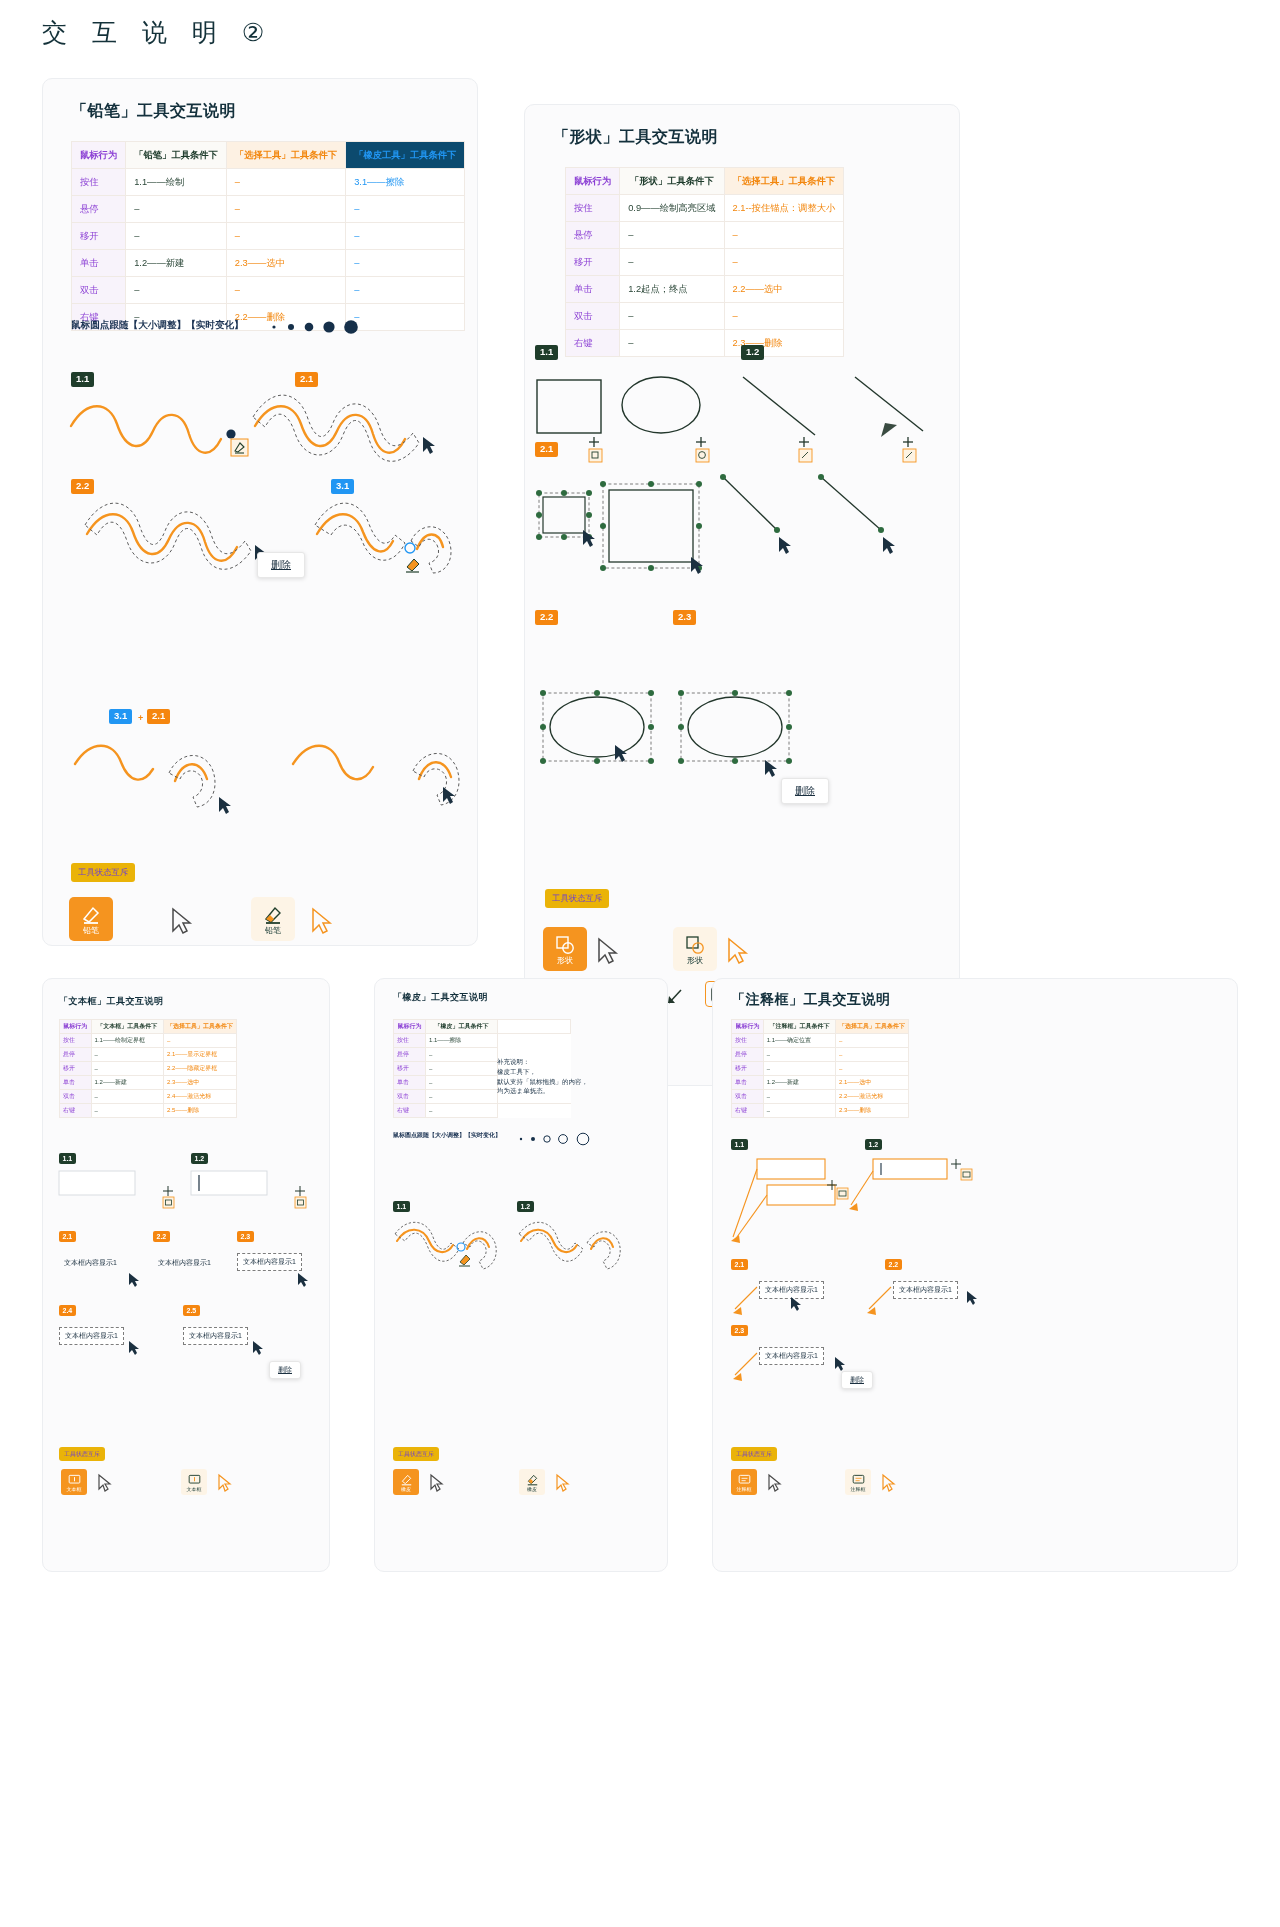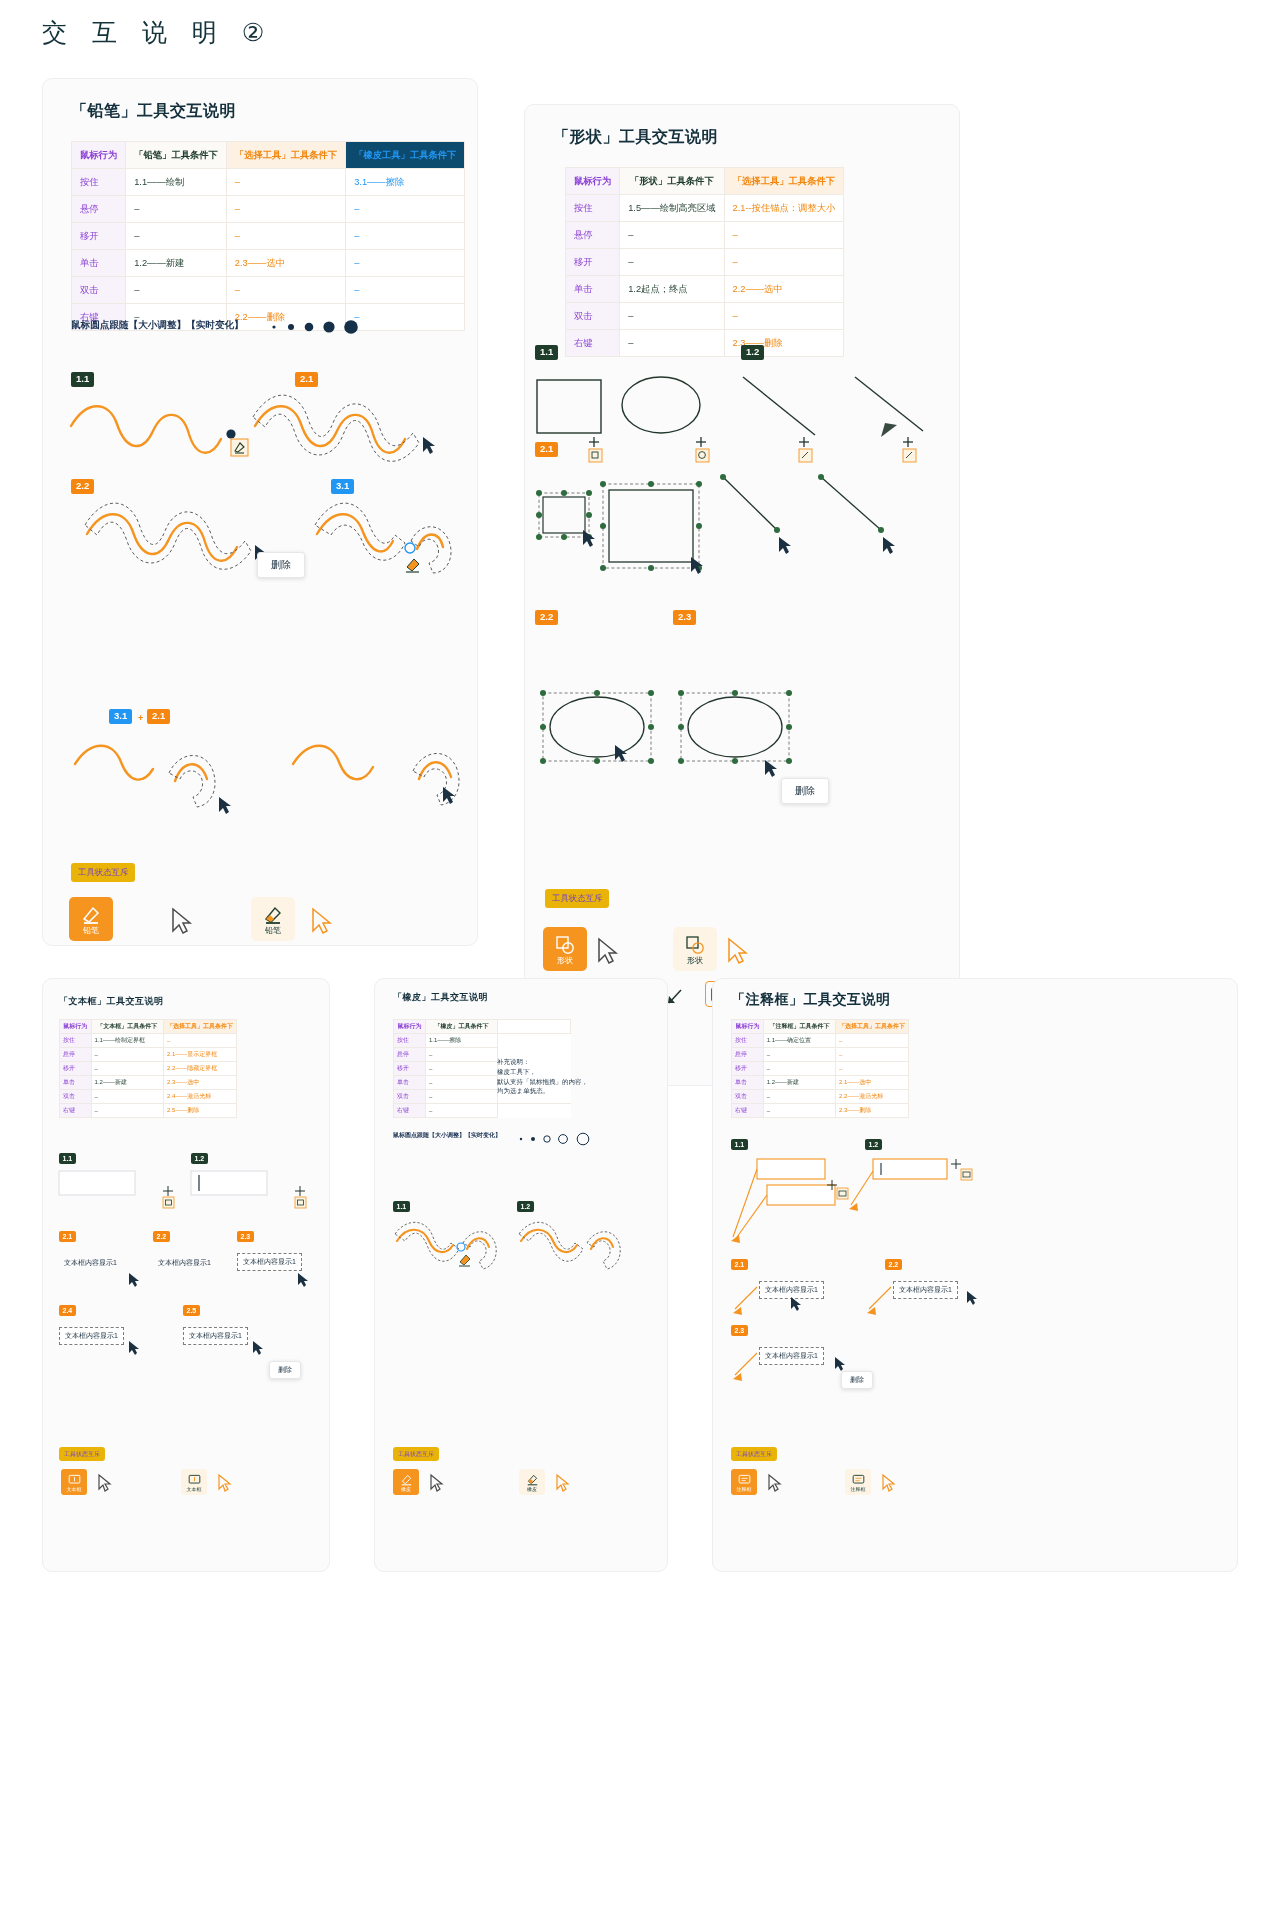--- a/index.html
+++ b/index.html
@@ -59,21 +59,21 @@
   .b-orng  { background: #f5860f; }
   .b-blue  { background: #2196f3; }
   .badge.sm { font-size: 7px; padding: 1.5px 3.5px; }
   .plus-sign { position:absolute; font-size:9px; color:#f5860f; font-weight:bold; }
   
   .layer { position: absolute; left: 0; top: 0; overflow: visible; }
   
   .ctx {
     position: absolute; background: #fff; border: 1px solid #e7e7e7;
     border-radius: 3px; box-shadow: 0 1px 4px rgba(0,0,0,.13);
-    font-size: 10px; color: #1b3040; padding: 5px 13px;
+    font-size: 10px; color: #1b3040; padding: 5px 13px; text-decoration: underline;
   }
   .ctx.sm { font-size: 7px; padding: 3px 8px; }
   
   .chip {
     position: absolute; background: #eab308; color: #6d3fd0;
     font-size: 8.4px; font-weight: normal; border-radius: 3px;
     padding: 4px 7px;
   }
   .chip.sm { font-size: 6px; padding: 2.5px 5px; }
   
@@ -275,21 +275,21 @@
   <div class="big" style="position:absolute; left:40px; top:62px;">
     <table class="it" style="width:268px;">
       <tbody>
           <tr>
         <th class="th-act" style="width:54px;">鼠标行为</th>
         <th class="th-a" style="width:106px;">「形状」工具条件下</th>
         <th class="th-b" style="width:108px;">「选择工具」工具条件下</th>
       </tr>
       <tr>
         <td class="td-act">按住</td>
-        <td class="cell-a">1.5——绘制高亮区域</td>
+        <td class="cell-a">0.9——绘制高亮区域</td>
         <td class="cell-b">2.1--按住锚点：调整大小</td>
       </tr>
       <tr>
         <td class="td-act">悬停</td>
         <td class="cell-a">–</td>
         <td class="cell-b">–</td>
       </tr>
       <tr>
         <td class="td-act">移开</td>
         <td class="cell-a">–</td>

